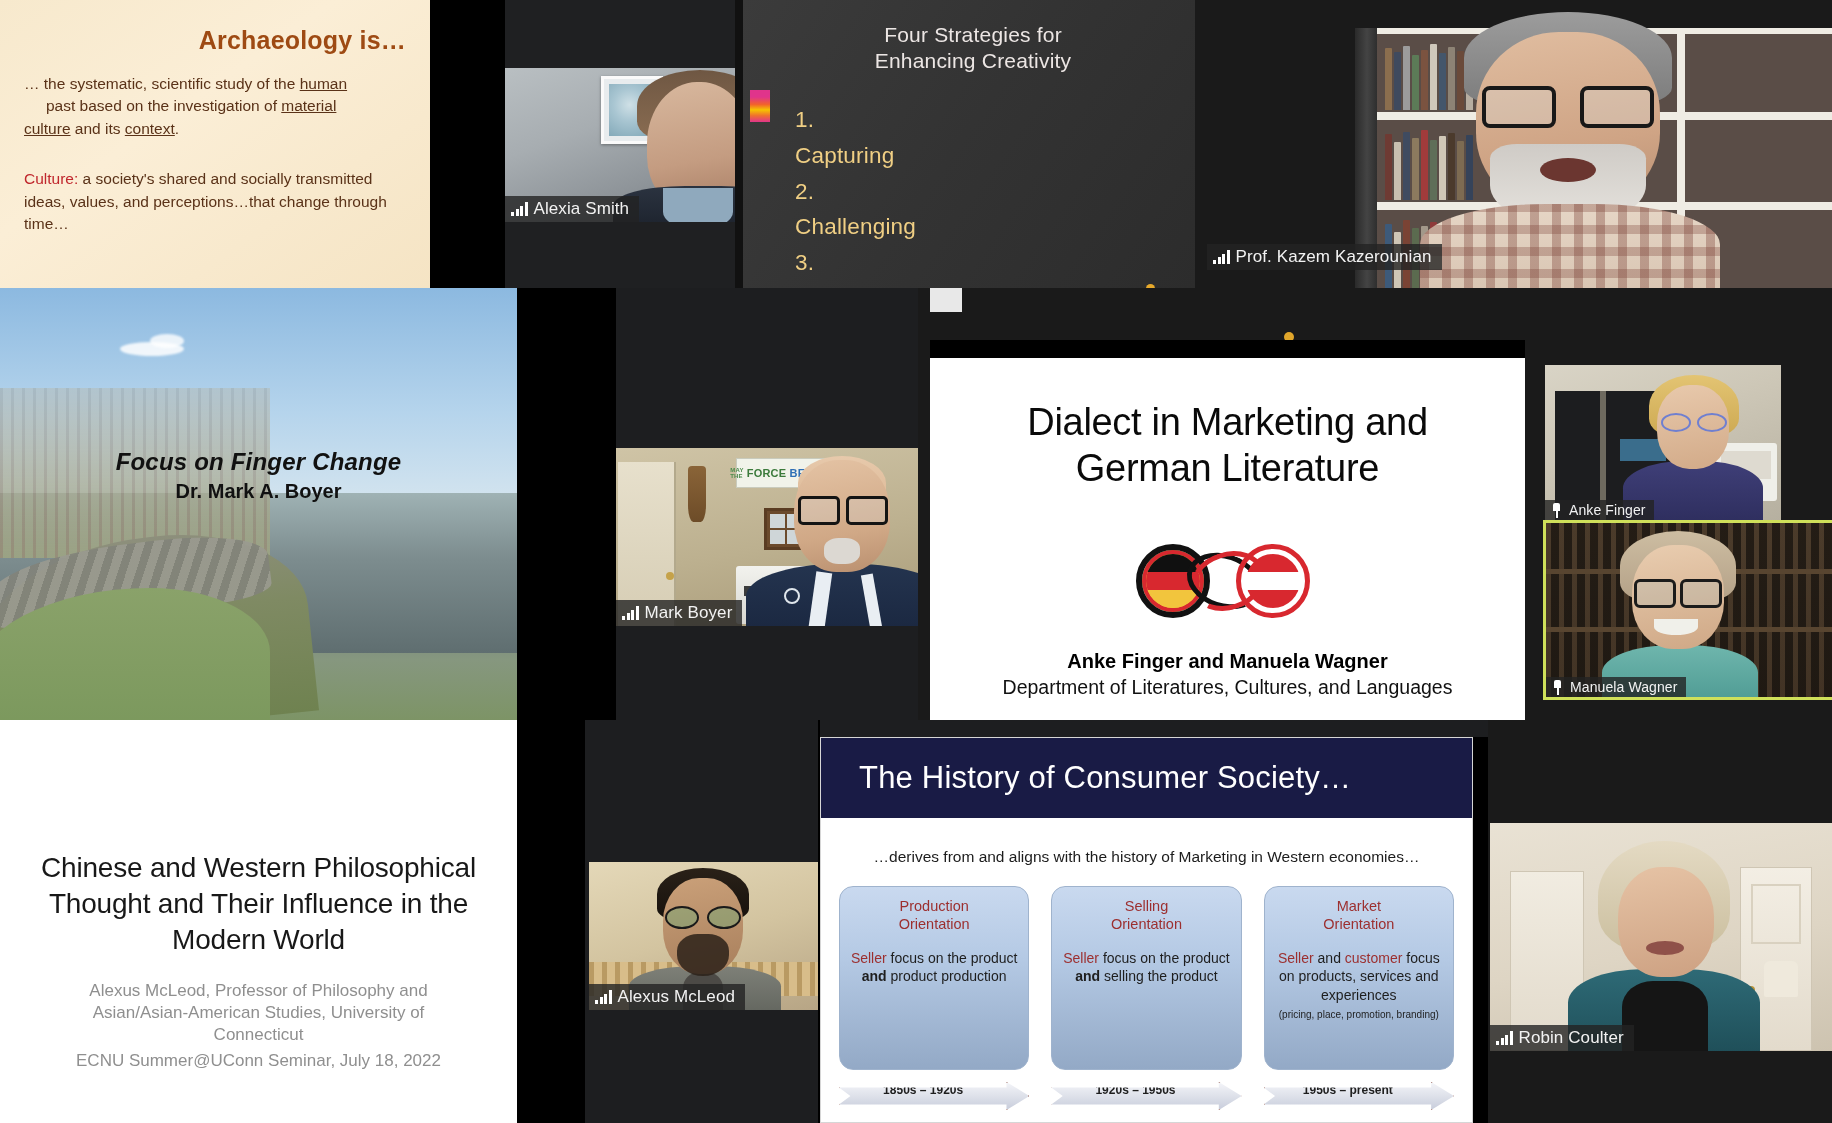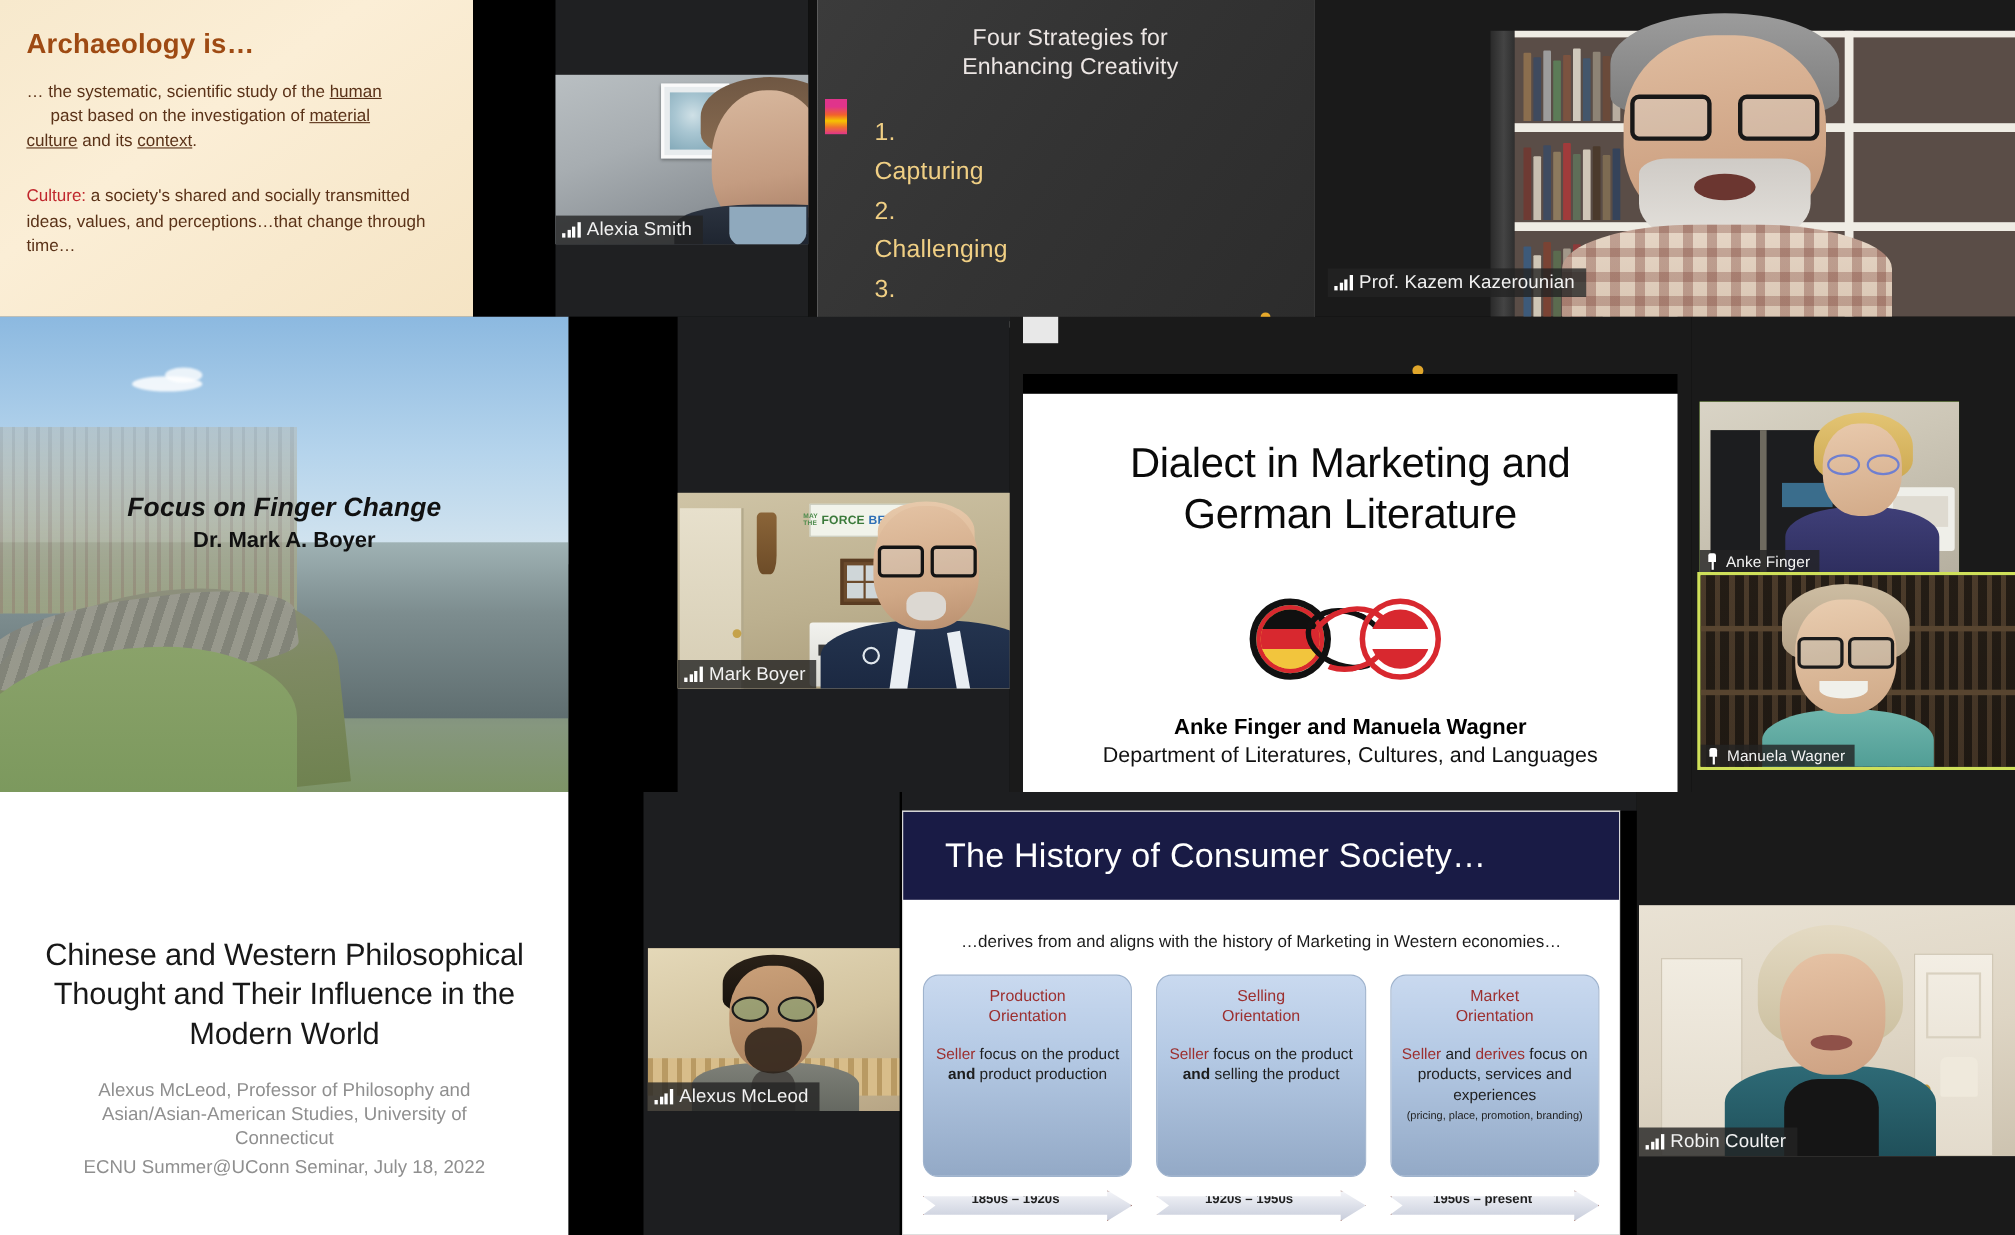--- a/index.html
+++ b/index.html
@@ -28,21 +28,21 @@
   .sigbars i:nth-child(3){height:10px}
   .sigbars i:nth-child(4){height:14px}
   .pinicon { width: 13px; height: 15px; position: relative; display:inline-block; }
   .pinicon:before{content:"";position:absolute;left:3px;top:0;width:7px;height:8px;background:#fff;border-radius:2px 2px 0 0;}
   .pinicon:after{content:"";position:absolute;left:5.5px;top:7px;width:2px;height:8px;background:#fff;}
 
   
   #p-archaeology { left:0; top:0; width:430px; height:288px;
      background:linear-gradient(145deg,#f7e9cd 0%,#fbeed6 40%,#f5e4c4 100%); }
   #p-archaeology .inner { padding: 26px 24px 0 24px; color:#5a3218; }
-  .arch-title { font-size: 25px; font-weight: bold; color:#9e4a13; text-align:left;
+  .arch-title { font-size: 25px; font-weight: bold; color:#9e4a13; text-align:right;
                 margin-bottom: 18px; letter-spacing:.2px; }
   .arch-body { font-size: 15.5px; line-height: 1.45; color:#5a3218; }
   .arch-body .ind { display:block; padding-left: 22px; text-indent:-22px; }
   .arch-body u { text-decoration: underline; }
   .arch-culture { margin-top: 28px; font-size: 15.5px; line-height:1.45; color:#5a3218; }
   .arch-culture b { color:#c0272d; font-weight: normal; }
 
   
   #p-alexia-outer { left:430px; top:0; width:305px; height:288px; background:#1f2022; }
   #p-alexia-black { left:430px; top:0; width:75px; height:288px; background:#000; }
@@ -199,21 +199,21 @@
   .dl-authors { position:absolute; left:0; right:0; top:292px; text-align:center;
       color:#000000; font-size:20px; font-weight:bold; }
   .dl-dept { position:absolute; left:0; right:0; top:318px; text-align:center;
       color:#111; font-size:19.5px; }
   .dl-topbar { position:absolute; left:930px; top:340px; width:595px; height:18px; background:#000; }
   .dl-tab { position:absolute; left:930px; top:288px; width:32px; height:24px; background:#e8e8e8; }
   .dl-bulldot { position:absolute; left:1284px; top:332px; width:10px; height:10px; border-radius:50%; background:#e0a62b; }
 
   
   #p-finger-bg { left:1538px; top:288px; width:294px; height:432px; background:#1a1a1a; }
-  #p-finger { left:1545px; top:365px; width:236px; height:155px; background:#4d7c0f; }
+  #p-finger { left:1545px; top:365px; width:236px; height:155px; background:#0c4a6e; }
   .af-wall { position:absolute; inset:0; background:linear-gradient(160deg,#d9d4c6 0%,#cdc7b7 40%,#b6b0a0 100%); }
   .af-dark { position:absolute; left:10px; top:26px; width:140px; bottom:0; background:#1c1d1f; }
   .af-dark2 { position:absolute; left:55px; top:26px; width:6px; bottom:0; background:#6e6a5f; }
   .af-screen{position:absolute;left:75px;top:74px;width:46px;height:22px;background:#3a6d8c;}
   .af-printer{position:absolute;right:4px;top:78px;width:62px;height:58px;background:#efefe9;border-radius:3px;}
   .af-printer:after{content:"";position:absolute;left:6px;top:8px;right:6px;height:28px;background:#dedad0;}
   .af-head{position:absolute;left:112px;top:20px;width:72px;height:84px;
       background:linear-gradient(170deg,#e8c9ac,#d2aa88);border-radius:45%;}
   .af-hair{position:absolute;left:104px;top:10px;width:90px;height:62px;
       background:linear-gradient(180deg,#e3c473,#cda952);border-radius:50% 50% 30% 30%;}
@@ -623,21 +623,21 @@
         <div class="bb">
           <span class="r">Seller</span><span> focus on the product </span><b>and</b><span> selling the product</span>
         </div>
       </div>
       <div class="cs-box">
         <div class="bt">
           <span>Market</span><br>
           <span>Orientation</span>
         </div>
         <div class="bb">
-          <span class="r">Seller</span><span> and </span><span class="r">derives</span><span> focus on products, services and experiences</span>
+          <span class="r">Seller</span><span> and </span><span class="r">customer</span><span> focus on products, services and experiences</span>
           <span class="tiny">(pricing, place, promotion, branding)</span>
         </div>
       </div>
     </div>
     <div class="cs-arrows">
       <div class="cs-arrow">
           <span>1850s – 1920s</span>
         </div>
       <div class="cs-arrow">
           <span>1920s – 1950s</span>

